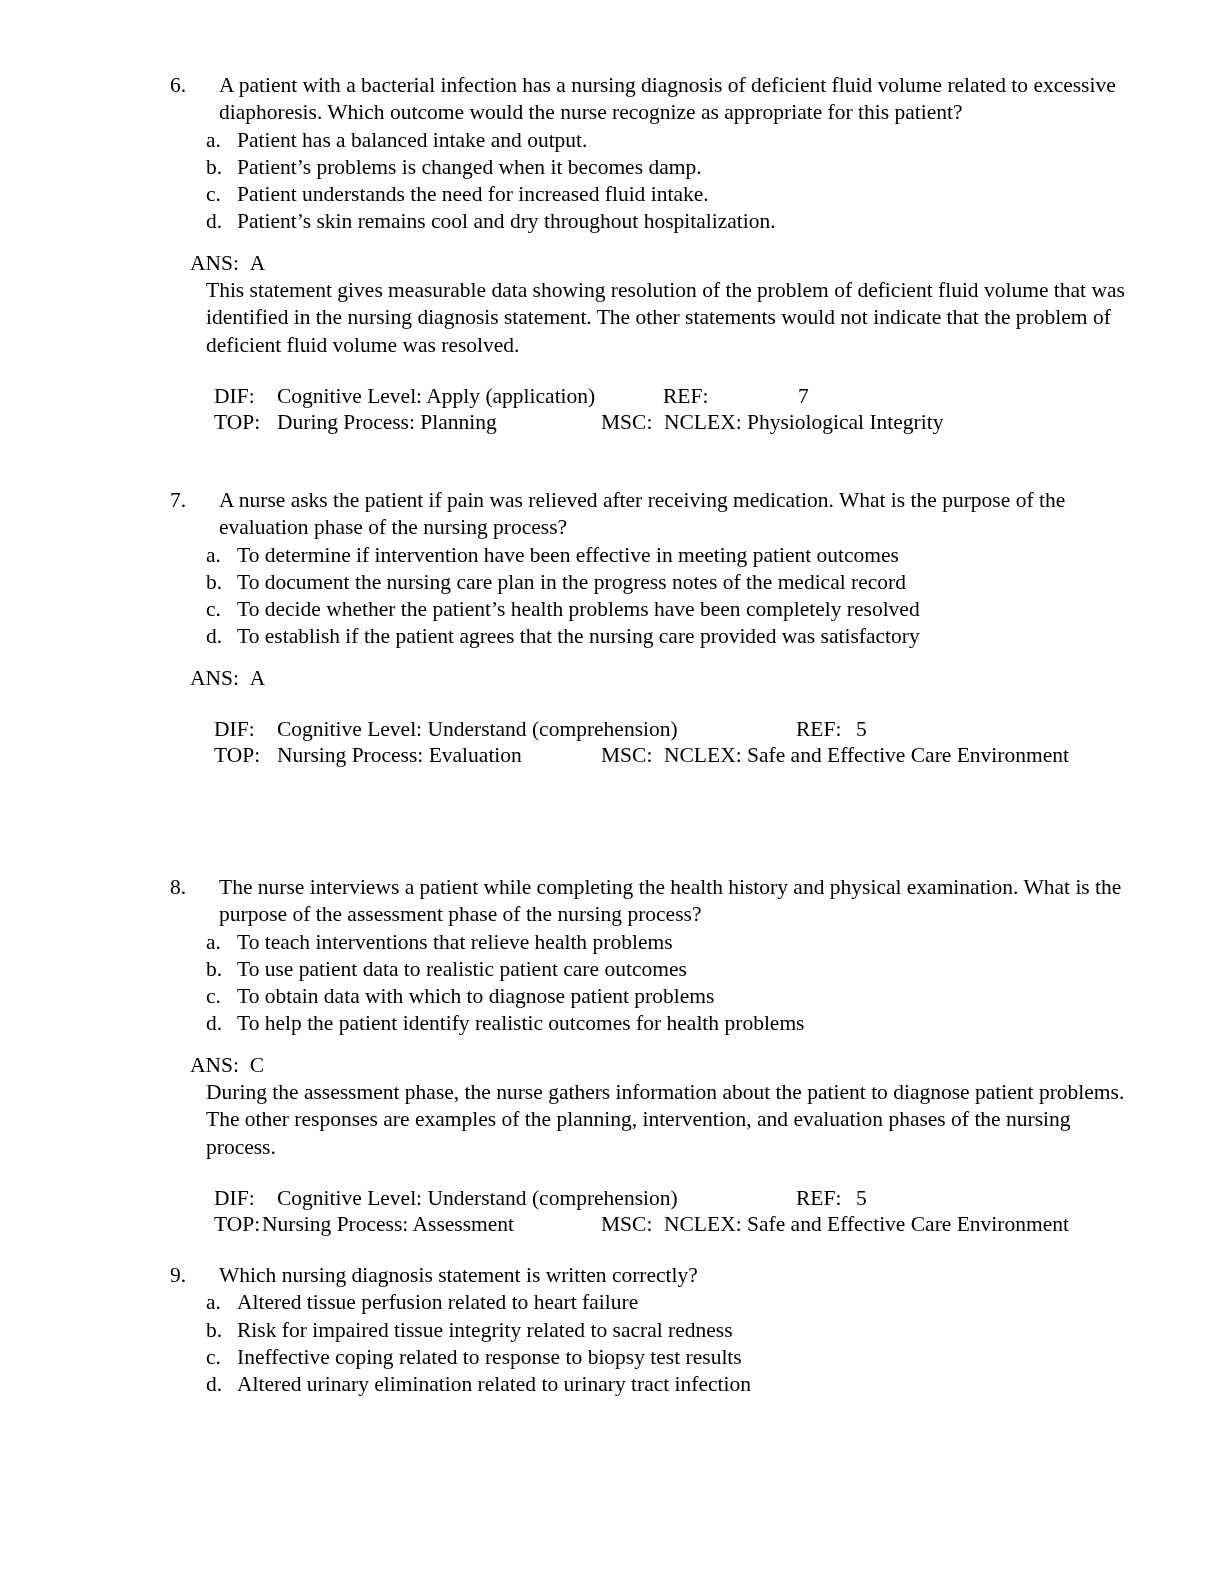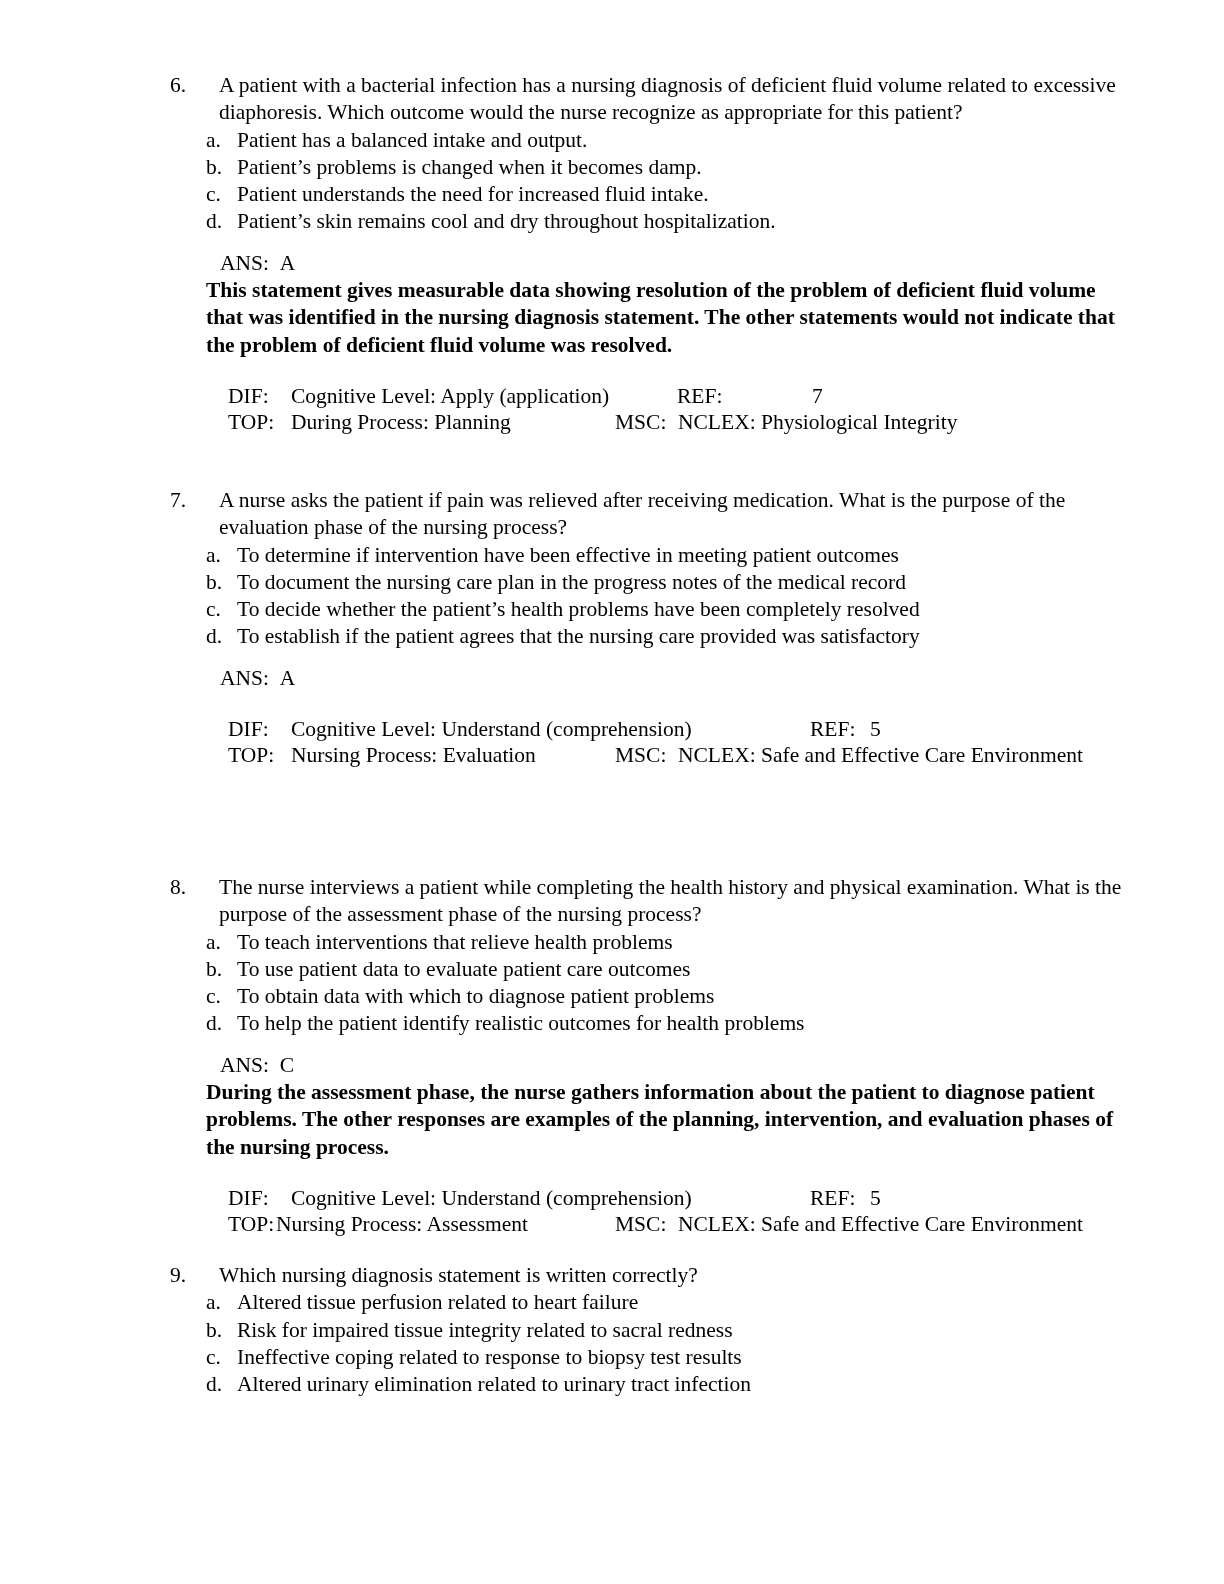--- a/index.html
+++ b/index.html
@@ -7,23 +7,23 @@
     width: 1224px; height: 1584px; position: relative; overflow: hidden;
     font-family: "Liberation Serif", "DejaVu Serif", serif;
     color: #000; font-size: 21.5px; line-height: 27.3px;
   }
   .q { position: absolute; left: 170px; width: 960px; }
   .qnum { position: absolute; left: 0; top: 0; }
   .stem { margin-left: 49px; }
   .opts { margin-left: 36px; }
   .opt { position: relative; padding-left: 31px; }
   .opt .lbl { position: absolute; left: 0; top: 0; }
-  .ans { margin-left: 50px; margin-top: 14px; }
-  .rat { margin-left: 36px; font-weight: bold; }
-  .meta { margin-left: 58px; margin-top: 24px; position: relative; height: 52px; }
+  .ans { margin-left: 20px; margin-top: 14px; }
+  .rat { margin-left: 36px; }
+  .meta { margin-left: 44px; margin-top: 24px; position: relative; height: 52px; }
   .meta .row { position: absolute; left: 0; height: 26px; line-height: 26px; }
   .meta .r1 { top: 0; }
   .meta .r2 { top: 26px; }
   .meta span { position: absolute; white-space: nowrap; }
 </style>
 </head>
 <body>
 
 <div class="q" style="top:72px;">
   <span class="qnum">6.</span>
@@ -76,21 +76,21 @@
       <span style="left:450px">NCLEX: Safe and Effective Care Environment</span>
     </div>
   </div>
 </div>
 
 <div class="q" style="top:874px;">
   <span class="qnum">8.</span>
   <div class="stem">The nurse interviews a patient while completing the health history and physical examination. What is the purpose of the assessment phase of the nursing process?</div>
   <div class="opts">
     <div class="opt"><span class="lbl">a.</span><span>To teach interventions that relieve health problems</span></div>
-    <div class="opt"><span class="lbl">b.</span><span>To use patient data to evaluate patient care outcomes</span></div>
+    <div class="opt"><span class="lbl">b.</span><span>To use patient data to realistic patient care outcomes</span></div>
     <div class="opt"><span class="lbl">c.</span><span>To obtain data with which to diagnose patient problems</span></div>
     <div class="opt"><span class="lbl">d.</span><span>To help the patient identify realistic outcomes for health problems</span></div>
   </div>
   <div class="ans"><span>ANS:</span>&nbsp;&nbsp;<span>C</span></div>
   <div class="rat">During the assessment phase, the nurse gathers information about the patient to diagnose patient problems. The other responses are examples of the planning, intervention, and evaluation phases of the nursing process.</div>
   <div class="meta">
     <div class="row r1">
       <span style="left:0">DIF:</span>
       <span style="left:63px">Cognitive Level: Understand (comprehension)</span>
       <span style="left:582px">REF:</span>

